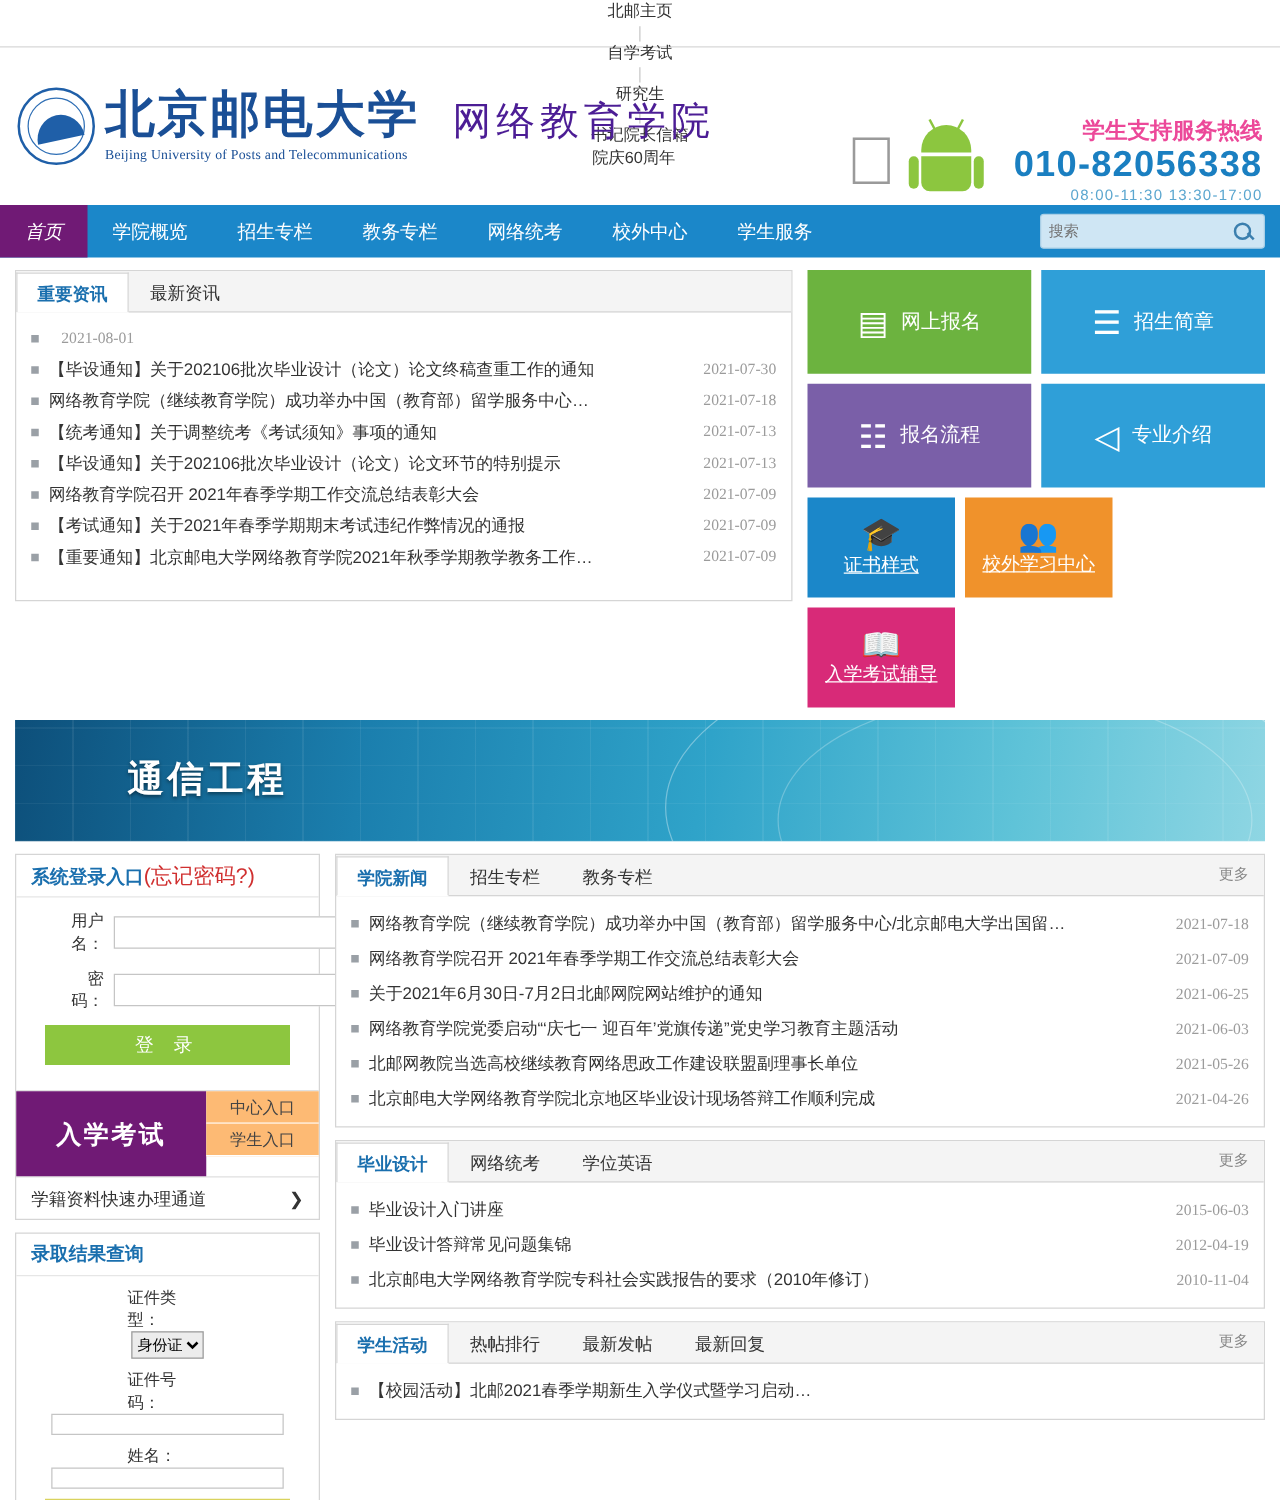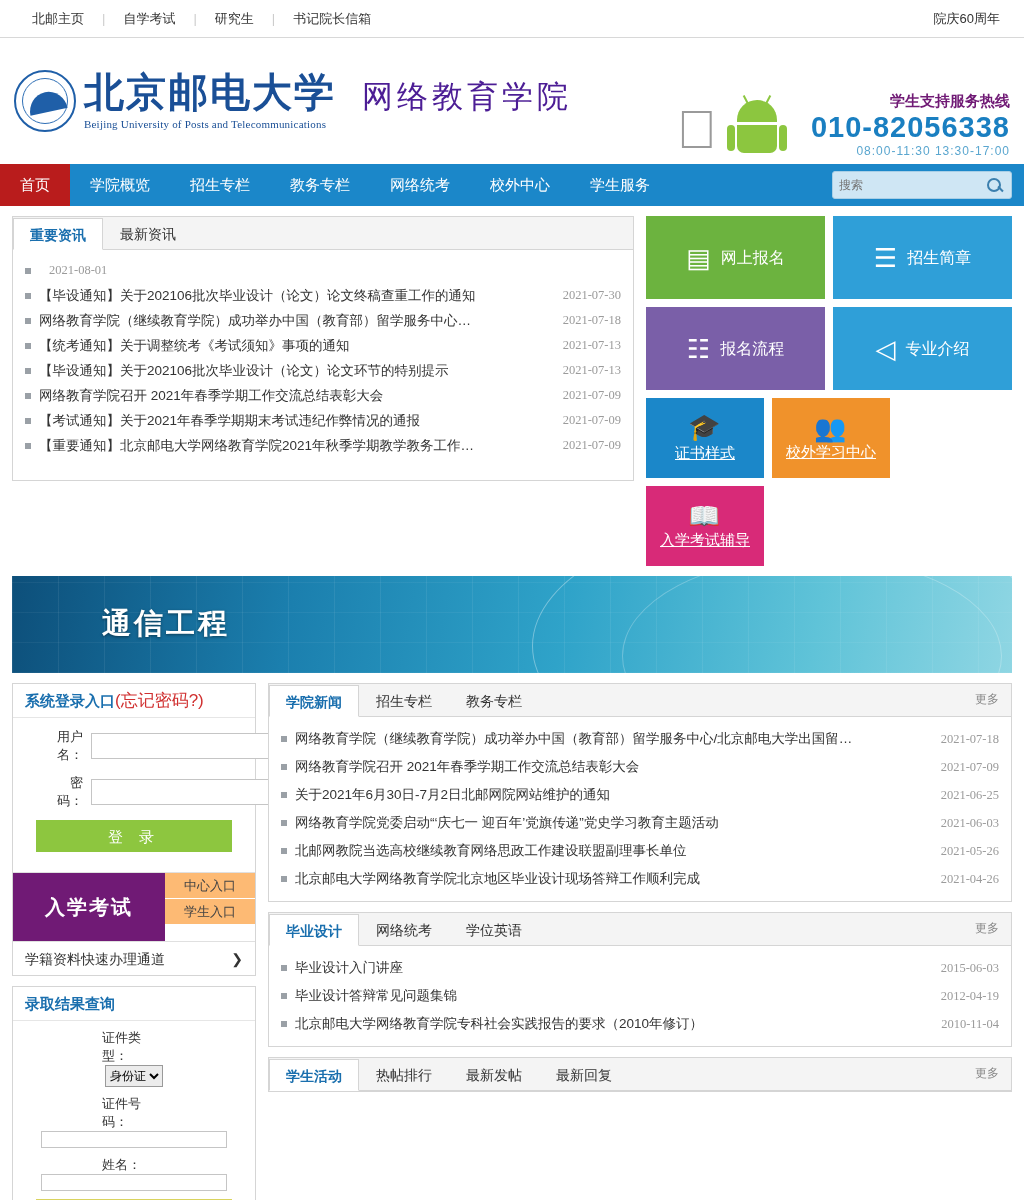--- a/index.html
+++ b/index.html
@@ -16,20 +16,21 @@
 
   
   .topbar {
     height:38px;
     border-bottom:1px solid #d8d8d8;
     display:flex;
     align-items:center;
     padding:0 14px;
     font-size:13px;
     color:#333;
+    flex-direction:column;
   }
   .topbar .tlink { padding:0 18px; color:#333; text-decoration:none; white-space:nowrap; }
   .topbar .tsep { color:#ccc; }
   .topbar .spacer { flex:1; }
   .topbar .tright { padding-right:10px; color:#333; }
 
   
   .header {
     height:126px;
     position:relative;
@@ -111,41 +112,41 @@
   }
   .android-ant.l { left:14px; transform:rotate(-28deg); }
   .android-ant.r { right:14px; transform:rotate(28deg); }
   .appdl-label {
     font-size:19px; color:#222; font-weight:bold; margin-top:6px;
   }
   .hotline {
     position:absolute; right:14px; top:54px;
     text-align:right;
   }
-  .hotline .hl-title { font-size:15px; color:#701a75; font-weight:bold; }
+  .hotline .hl-title { font-size:18px; color:#ec4899; font-weight:bold; }
   .hotline .hl-num { font-size:29px; color:#1a7fc1; font-weight:bold; line-height:1.15; letter-spacing:1px;}
   .hotline .hl-time { font-size:12px; color:#5aa6cf; letter-spacing:1px; }
 
   
   .nav {
     height:42px;
     background:#1b87c9;
     display:flex;
     align-items:stretch;
     position:relative;
   }
   .nav-item {
     color:#fff;
     font-size:15px;
     display:flex; align-items:center; justify-content:center;
     padding:0 20px;
     cursor:pointer;
     white-space:nowrap;
   }
-  .nav-item.active { background:#b91c1c; }
+  .nav-item.active { background:#701a75;font-style:italic; }
   .nav .searchbox {
     position:absolute; right:12px; top:7px;
     width:180px; height:28px;
     background:#cfe6f4;
     border:1px solid #a9cfe6;
     border-radius:3px;
     display:flex; align-items:center;
   }
   .nav .searchbox input {
     border:none; background:transparent; outline:none;
@@ -632,18 +633,25 @@
         </div>
 
         <div class="rpanel bottom-partial">
           <div class="tabs studytabs">
             <div class="tab active">学生活动</div>
             <div class="tab">热帖排行</div>
             <div class="tab">最新发帖</div>
             <div class="tab">最新回复</div>
             <div class="more">更多</div>
           </div>
+          <div class="rlist">
+            <div class="news-item">
+              <span class="bullet"></span>
+              <span class="news-title">【校园活动】北邮2021春季学期新生入学仪式暨学习启动…</span>
+              <span class="news-date"></span>
+            </div>
+          </div>
         </div>
 
       </div>
     </div>
   </div>
 </div>
 
 </body></html>

